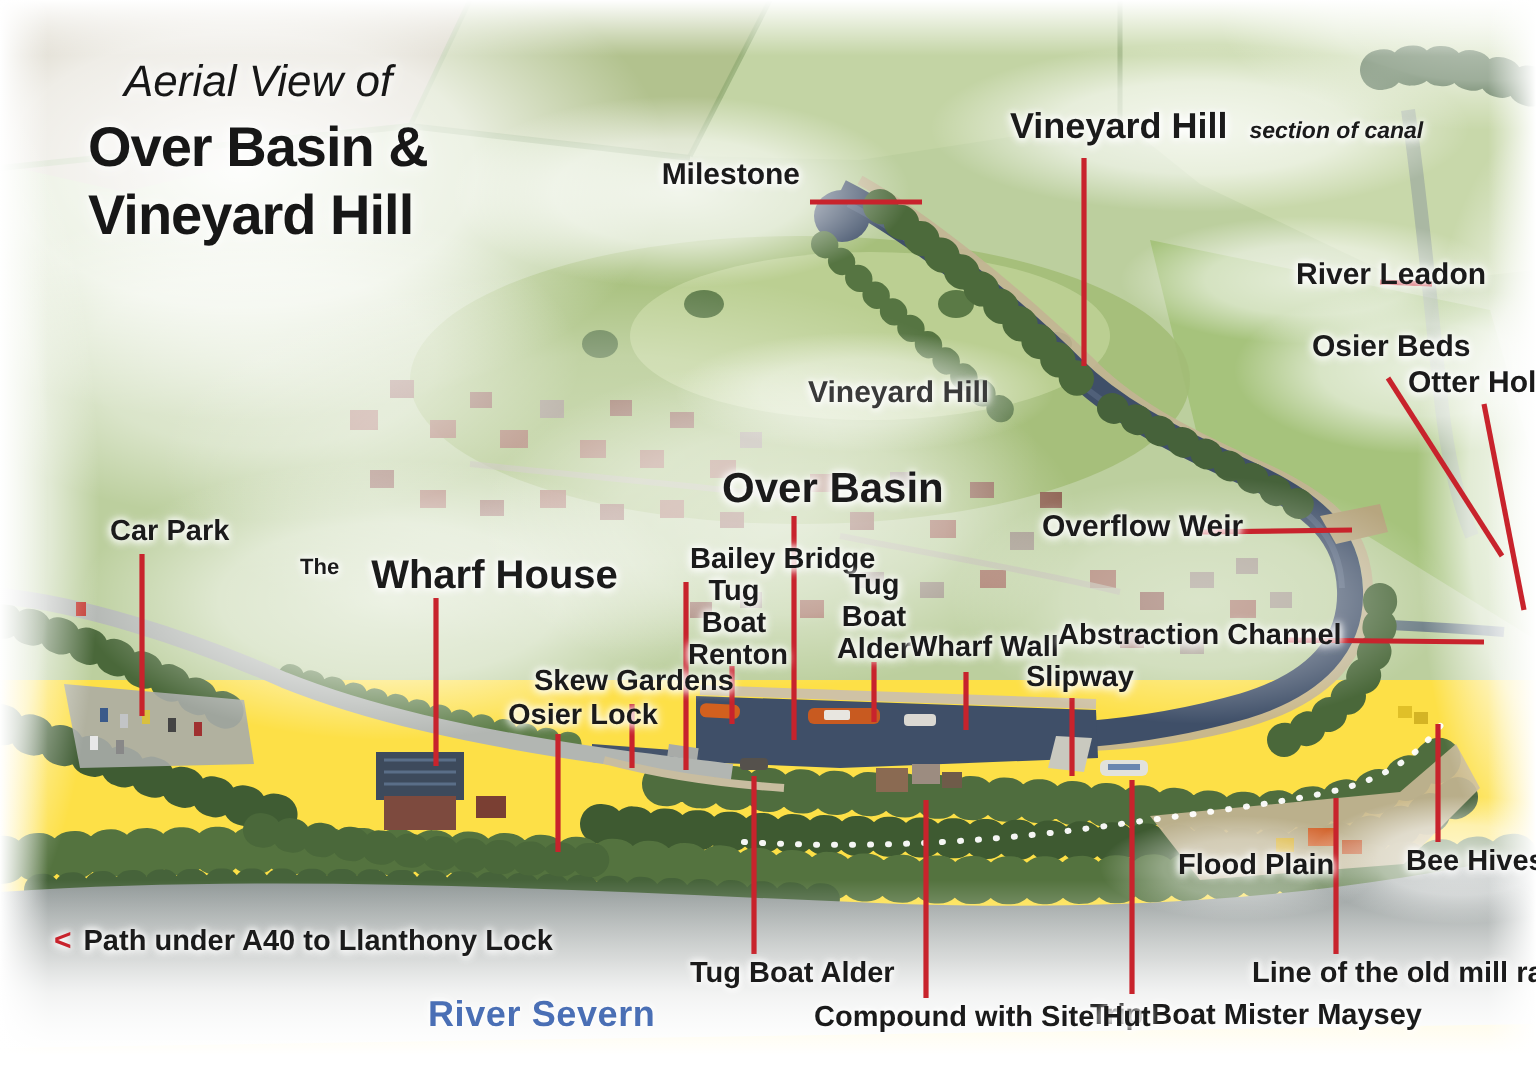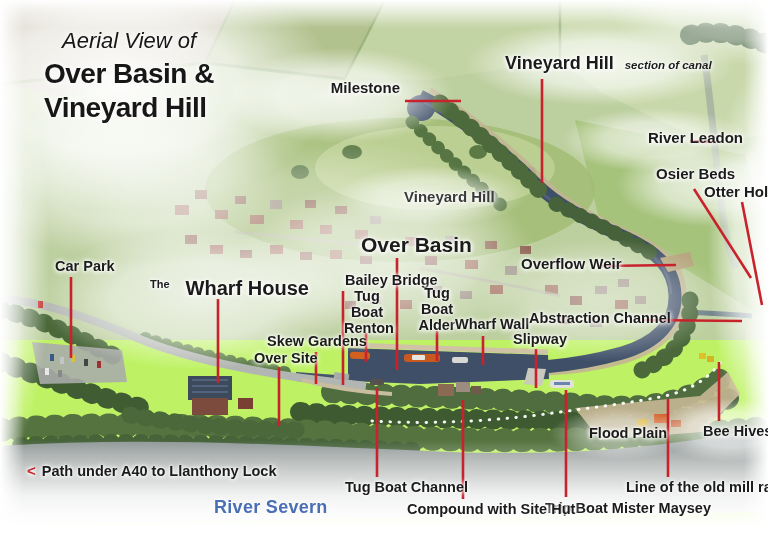--- a/index.html
+++ b/index.html
@@ -1,16 +1,16 @@
 <!DOCTYPE html>
 <html><head>
 <meta charset="utf-8">
 <style>
   html,body{margin:0;padding:0;background:#ffffff;}
-  #stage{position:relative;width:768px;height:543px;overflow:hidden;background:#bef264;
+  #stage{position:relative;width:768px;height:543px;overflow:hidden;background:#fde047;
          font-family:"Liberation Sans",sans-serif;}
   #photo{position:absolute;left:0;top:0;width:768px;height:543px;}
   .lbl{position:absolute;font-weight:bold;font-size:14.5px;color:#1b1b1b;white-space:nowrap;
        line-height:1.12;text-shadow:0 0 3px #fff,0 0 6px #fff,0 1px 5px #fff;}
   .lbl.center{text-align:center;}
   .lbl.right{text-align:right;}
   .title-block{position:absolute;left:44px;top:28px;color:#171717;
        text-shadow:0 0 4px rgba(255,255,255,.9),0 0 10px rgba(255,255,255,.9);}
   .title-block .t-prefix{font-style:italic;font-weight:normal;font-size:22px;margin-left:18px;margin-bottom:3px;}
   .title-block .t-main{font-weight:bold;font-size:28px;line-height:1.22;letter-spacing:-0.5px;}
@@ -300,27 +300,27 @@
   <div class="lbl" style="left:455px;top:316px;">Wharf Wall</div>
   <div class="lbl" style="left:529px;top:310px;">Abstraction Channel</div>
   <div class="lbl" style="left:513px;top:331px;">Slipway</div>
 
   <div class="lbl wharf-house" style="left:150px;top:277px;">
     <span class="wh-the">The</span><span class="wh-name">Wharf House</span>
   </div>
 
   <div class="lbl" style="left:55px;top:258px;">Car Park</div>
   <div class="lbl" style="left:267px;top:333px;">Skew Gardens</div>
-  <div class="lbl" style="left:254px;top:350px;">Over Site</div>
+  <div class="lbl" style="left:254px;top:350px;">Osier Lock</div>
 
   <div class="lbl" style="left:589px;top:425px;">Flood Plain</div>
   <div class="lbl" style="left:703px;top:423px;">Bee Hives</div>
   <div class="lbl" style="left:626px;top:479px;">Line of the old mill race</div>
   <div class="lbl" style="left:545px;top:500px;">Trip Boat Mister Maysey</div>
   <div class="lbl" style="left:407px;top:501px;">Compound with Site Hut</div>
-  <div class="lbl" style="left:345px;top:479px;">Tug Boat Channel</div>
+  <div class="lbl" style="left:345px;top:479px;">Tug Boat Alder</div>
 
   <div class="lbl arrow-lbl" style="left:27px;top:463px;">
     <span class="arr">&lt;</span><span>Path under A40 to Llanthony Lock</span>
   </div>
   <div class="lbl river-name" style="left:214px;top:497px;">River Severn</div>
 
 </div>
 
 </body></html>

